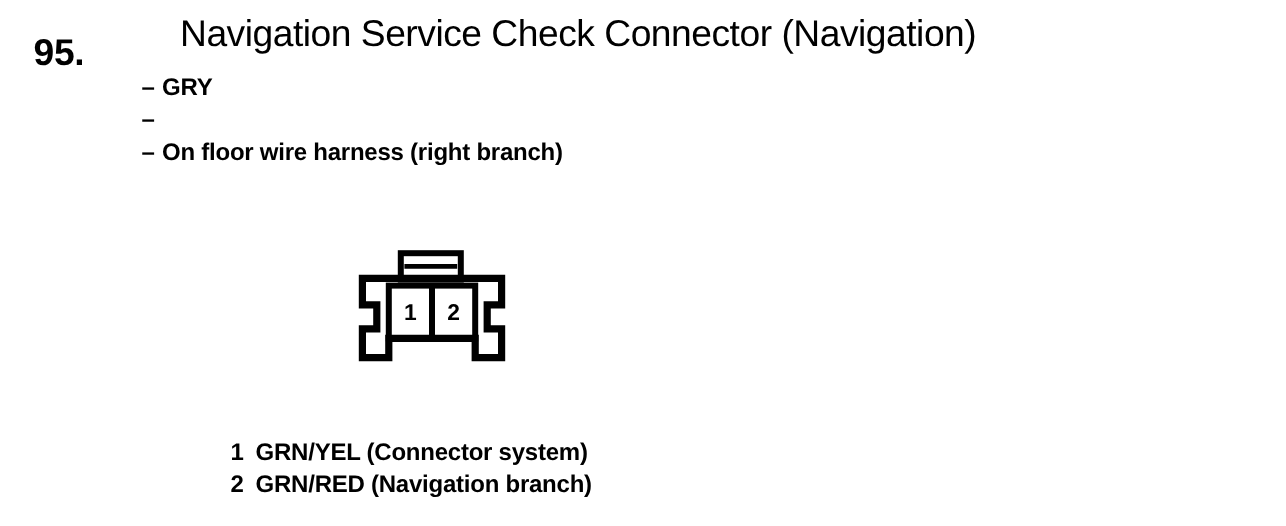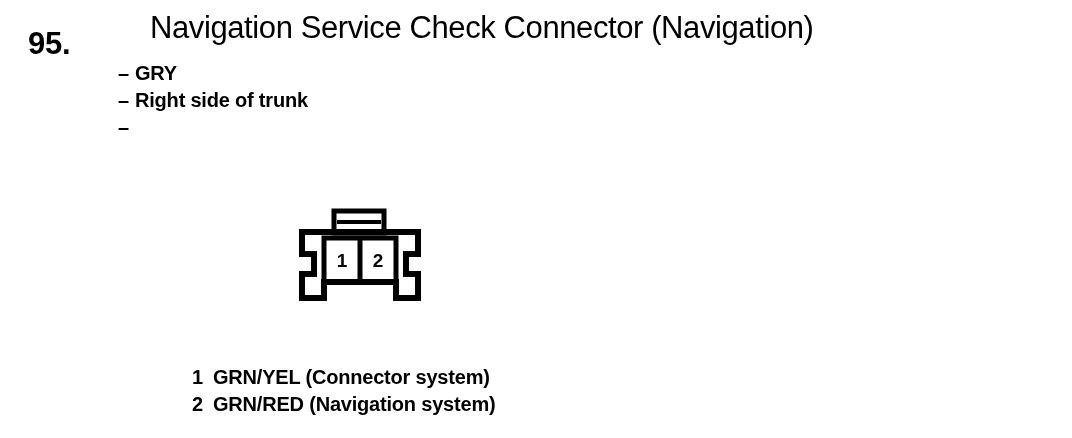--- a/index.html
+++ b/index.html
@@ -128,25 +128,25 @@
 
 <div id="spec-list">
 
   <div class="spec-item">
     <span class="spec-dash">–</span>
     <span class="spec-text">GRY</span>
   </div>
 
   <div class="spec-item">
     <span class="spec-dash">–</span>
-    <span class="spec-text">Right side of trunk</span>
   </div>
 
   <div class="spec-item">
     <span class="spec-dash">–</span>
+    <span class="spec-text">On floor wire harness (right branch)</span>
   </div>
 
 </div>
 
 <div id="connector-figure">
   <svg id="connector-svg" viewBox="0 0 140 100" xmlns="http://www.w3.org/2000/svg">
 
     <rect x="38" y="5" width="50" height="22" fill="none" stroke="#000000" stroke-width="5"></rect>
 
     <line x1="41" y1="16" x2="85" y2="16" stroke="#000000" stroke-width="4"></line>
@@ -181,16 +181,16 @@
 
 <div id="pin-legend">
 
   <div class="pin-row">
     <span class="pin-number">1</span>
     <span class="pin-desc">GRN/YEL (Connector system)</span>
   </div>
 
   <div class="pin-row">
     <span class="pin-number">2</span>
-    <span class="pin-desc">GRN/RED (Navigation system)</span>
+    <span class="pin-desc">GRN/RED (Navigation branch)</span>
   </div>
 
 </div>
 
 </body></html>

